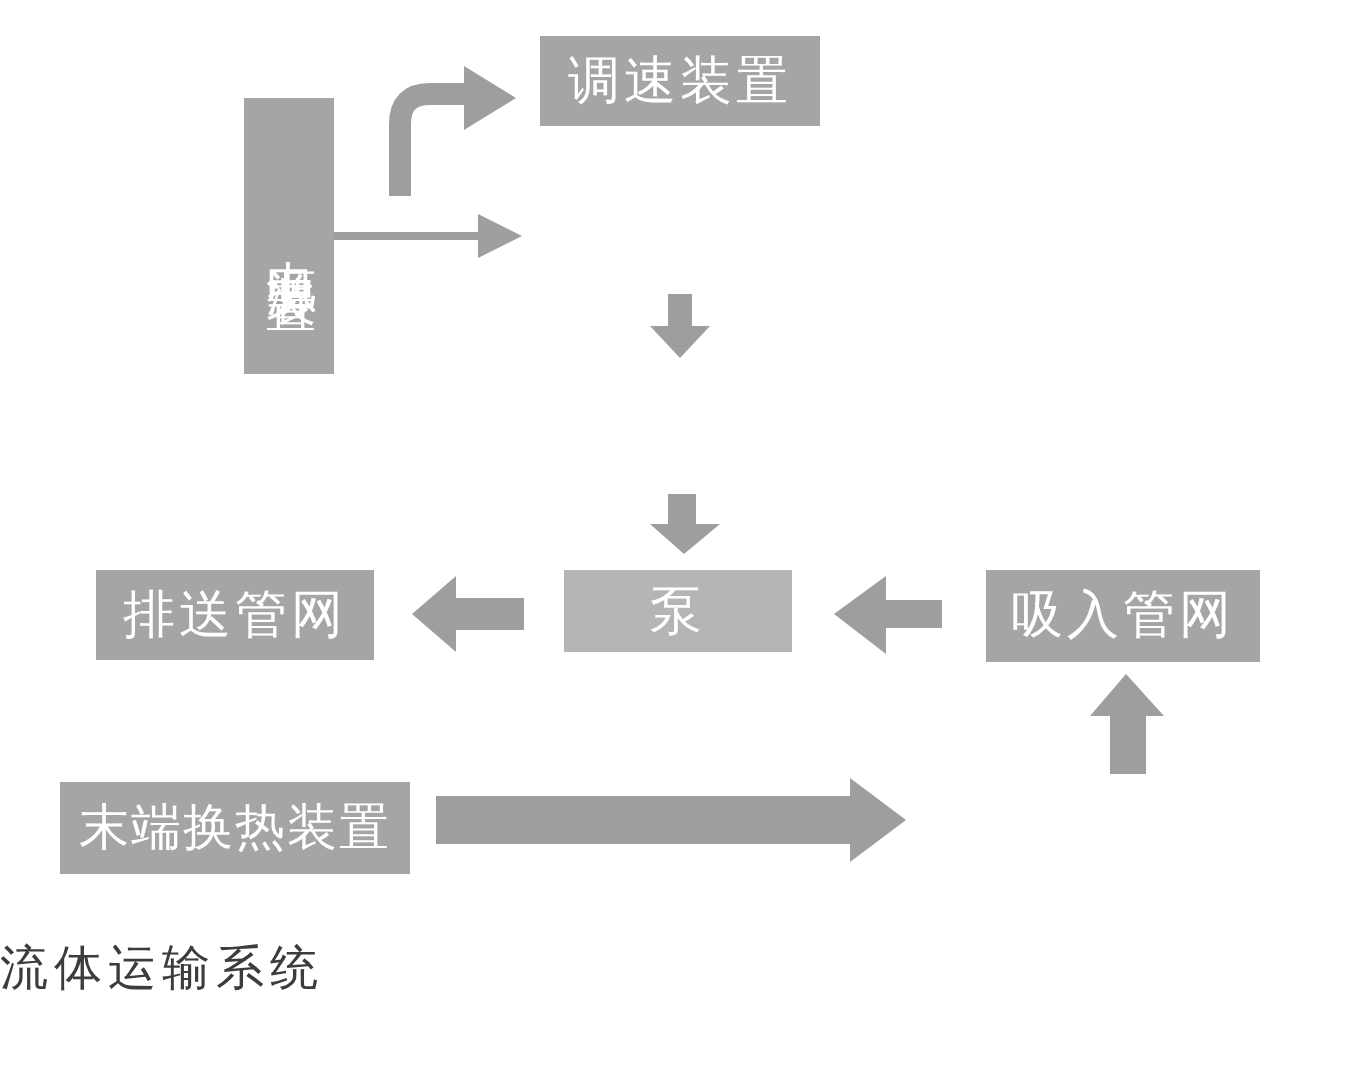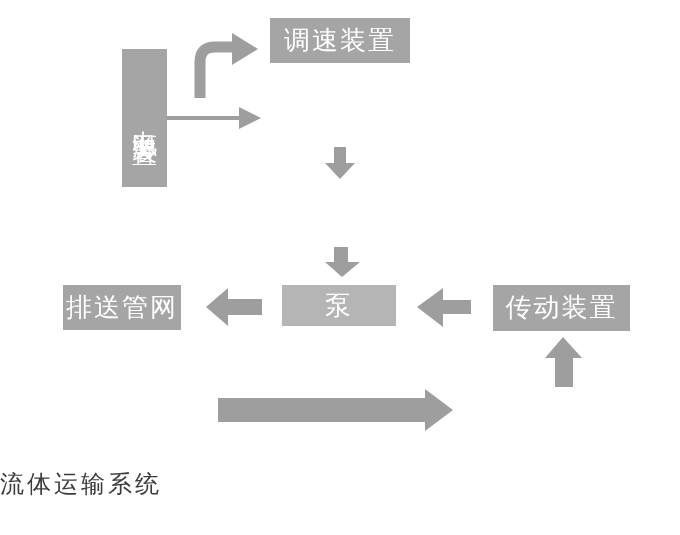--- a/index.html
+++ b/index.html
@@ -21,21 +21,21 @@
     display:flex; align-items:center; justify-content:center;
     font-size:26px; letter-spacing:2px; line-height:1; text-align:center;
     white-space:nowrap;
   }
   .n-power{left:122px; top:49px; width:45px; height:138px;
     writing-mode:vertical-rl; text-orientation:upright; letter-spacing:4px; font-size:25px;}
   .n-speed{left:270px; top:18px; width:140px; height:45px;}
   .n-motor{left:270px; top:97px; width:138px; height:40px;}
   .n-trans{left:270px; top:189px; width:140px; height:43px;}
   .n-pump{left:282px; top:285px; width:114px; height:41px; background:var(--pump);}
-  .n-discharge{left:63px; top:285px; width:118px; height:45px;}
+  .n-discharge{left:48px; top:285px; width:139px; height:45px;}
   .n-suction{left:493px; top:285px; width:137px; height:46px;}
   .n-terminal{left:30px; top:391px; width:175px; height:46px; font-size:25px; letter-spacing:1px;}
   .n-cooling{left:492px; top:392px; width:140px; height:45px;}
   .caption{
     position:absolute; left:0; top:468px; width:680px; text-align:left;
     color:var(--caption_color); font-size:24px; letter-spacing:3px; font-weight:500;
   }
 </style>
 </head>
 <body>
@@ -60,17 +60,18 @@
 
     <polygon class="fillshape" points="218,398 425,398 425,389 453,410 425,431 425,422 218,422"></polygon>
 
     <polygon class="fillshape" points="555,387 555,358 545,358 563,337 582,358 573,358 573,387"></polygon>
   </svg>
 
   <div class="node n-power">电源装置</div>
   <div class="node n-speed">调速装置</div>
   <div class="node n-pump">泵</div>
   <div class="node n-discharge">排送管网</div>
-  <div class="node n-suction">传动装置</div>
+  <div class="node n-suction">吸入管网</div>
+  <div class="node n-terminal">末端换热装置</div>
 
   <div class="caption">流体运输系统</div>
 
 </div>
 
 </body></html>

